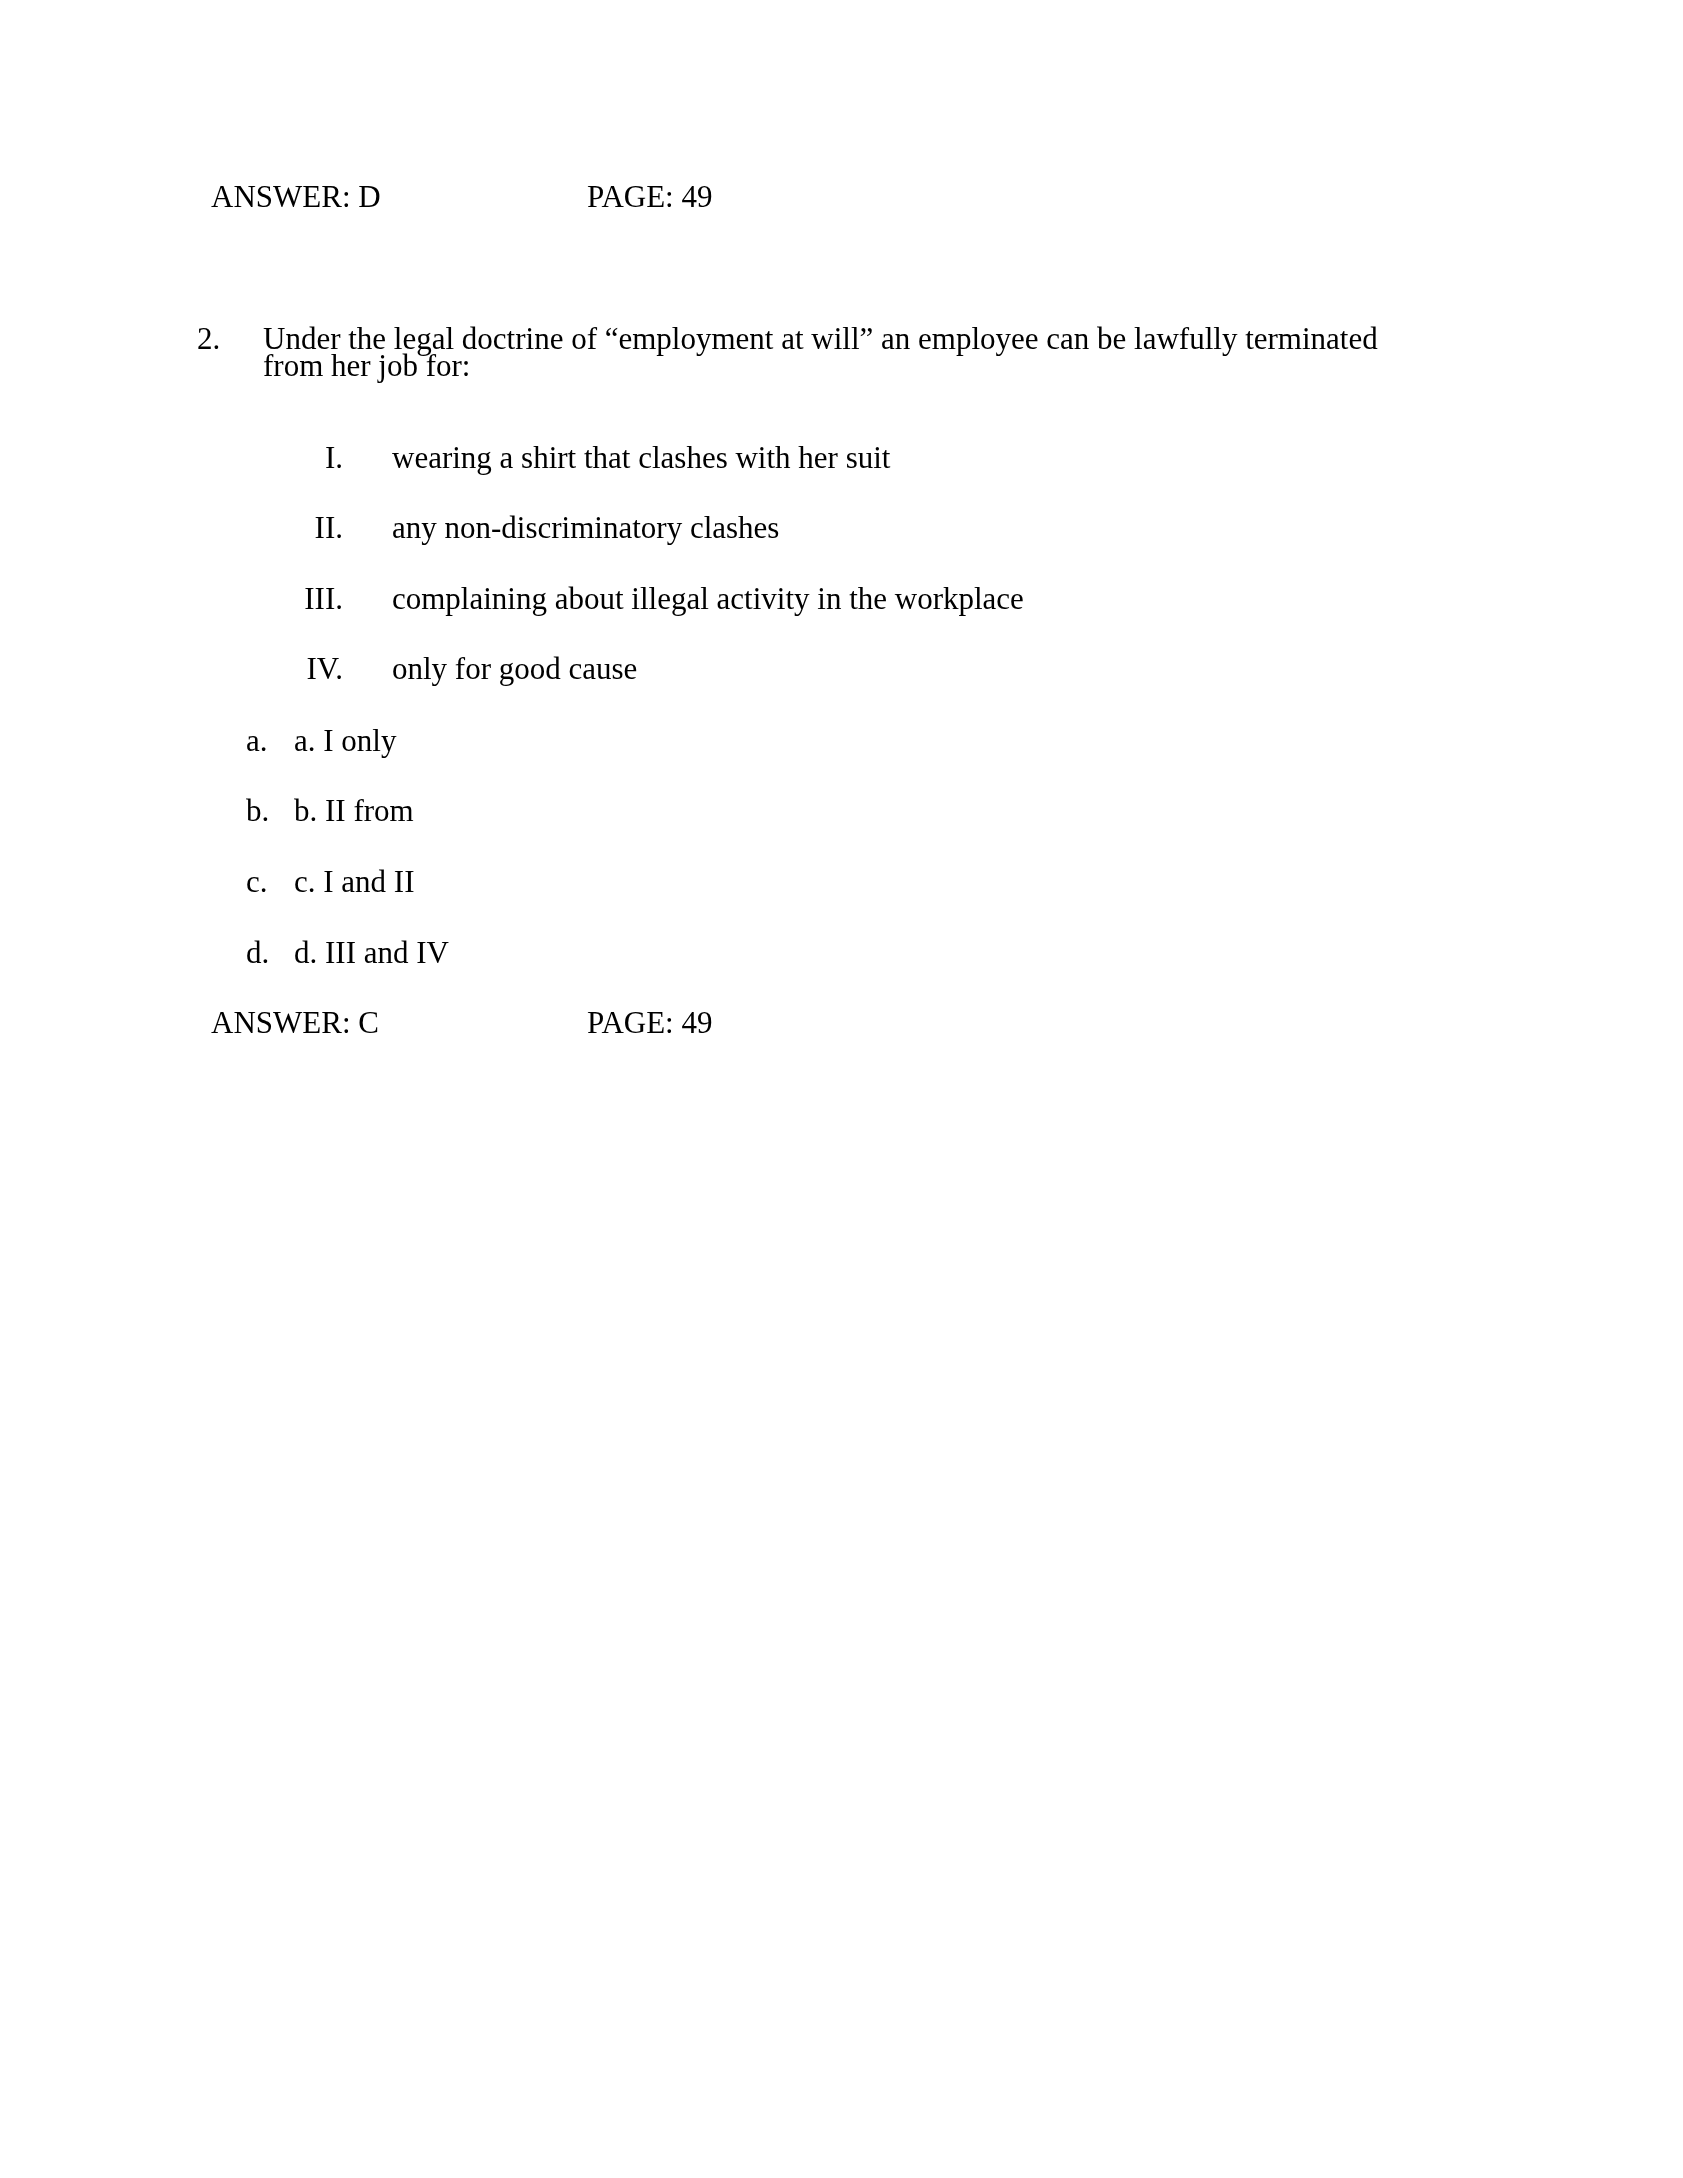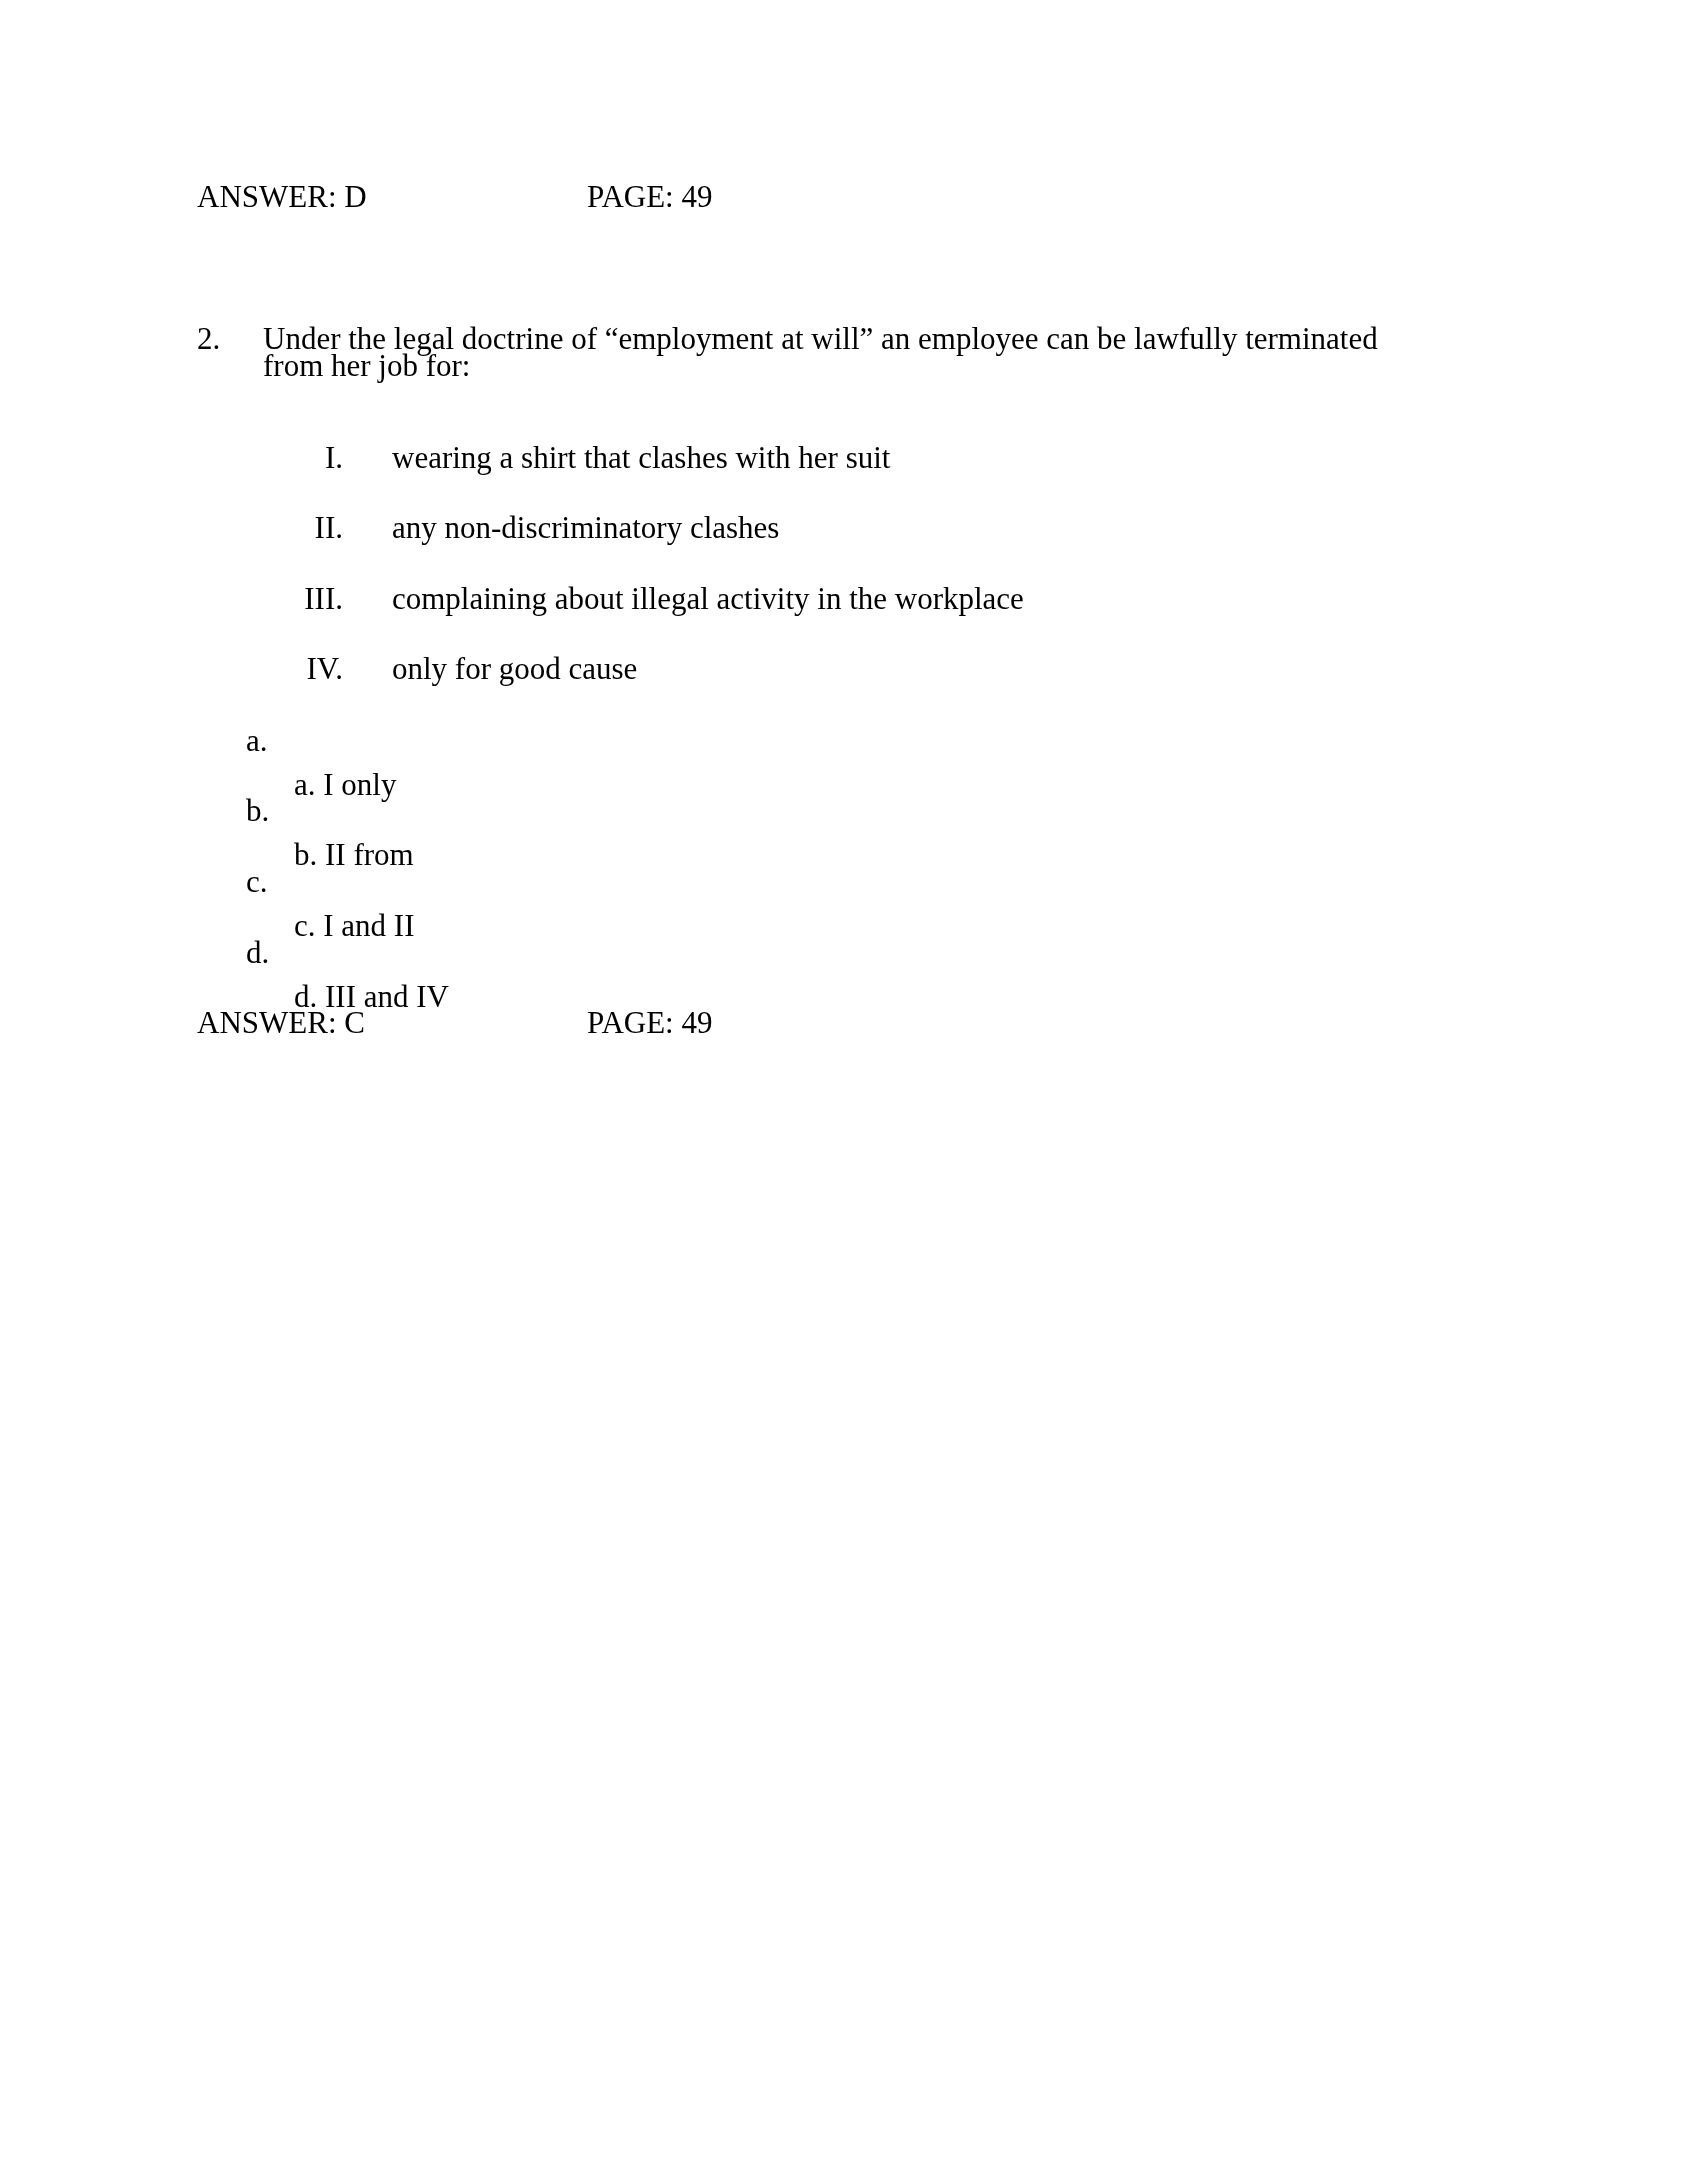--- a/index.html
+++ b/index.html
@@ -2,28 +2,28 @@
 <html><head>
 <meta charset="utf-8">
 <style>
   html, body { margin: 0; padding: 0; background: #ffffff; }
   body {
     width: 1683px; height: 2178px; position: relative; overflow: hidden;
     font-family: "Liberation Serif", "DejaVu Serif", serif;
     color: #000; font-size: 31px;
   }
   .abs { position: absolute; white-space: nowrap; line-height: 1; }
-  .answer-label { left: 197px; text-align: right; }
+  .answer-label { left: 211px; text-align: right; }
   .page-label { left: 587px; }
   .q-num { left: 197px; }
   .q-text { left: 246px; margin-left: 17px; }
   .roman-num { width: 99px; left: 244px; text-align: right; }
   .roman-text { left: 392px; }
   .opt-letter { left: 246px; }
-  .opt-text { left: 294px; margin-top: 44px; }
+  .opt-text { left: 294px; }
 </style>
 </head>
 <body>
 
 <div>
   <span class="abs answer-label" style="top:181px">ANSWER:  D</span>
   <span class="abs page-label" style="top:181px">PAGE:  49</span>
 </div>
 
 <div>

